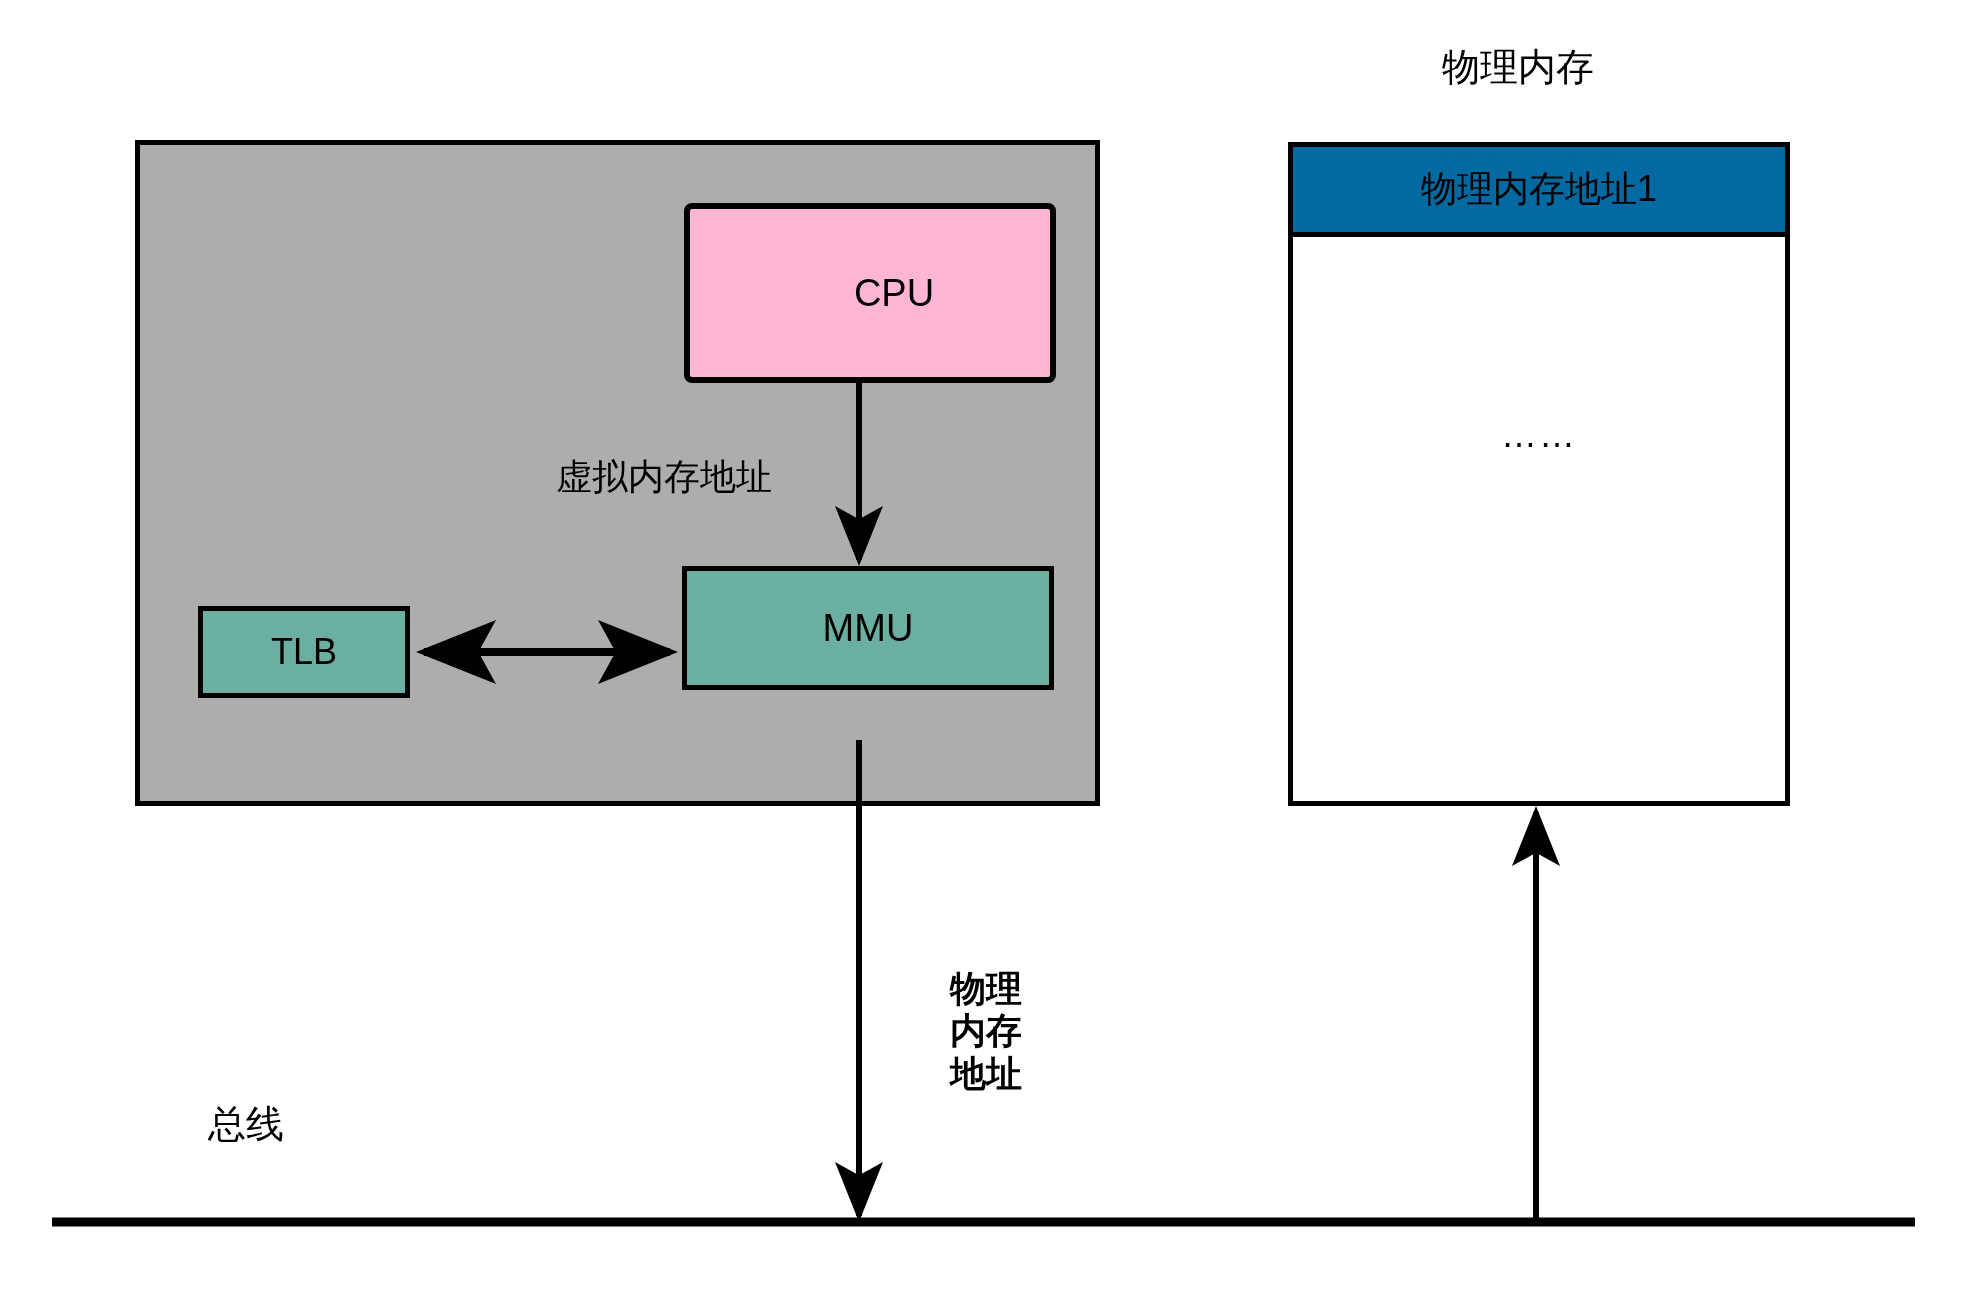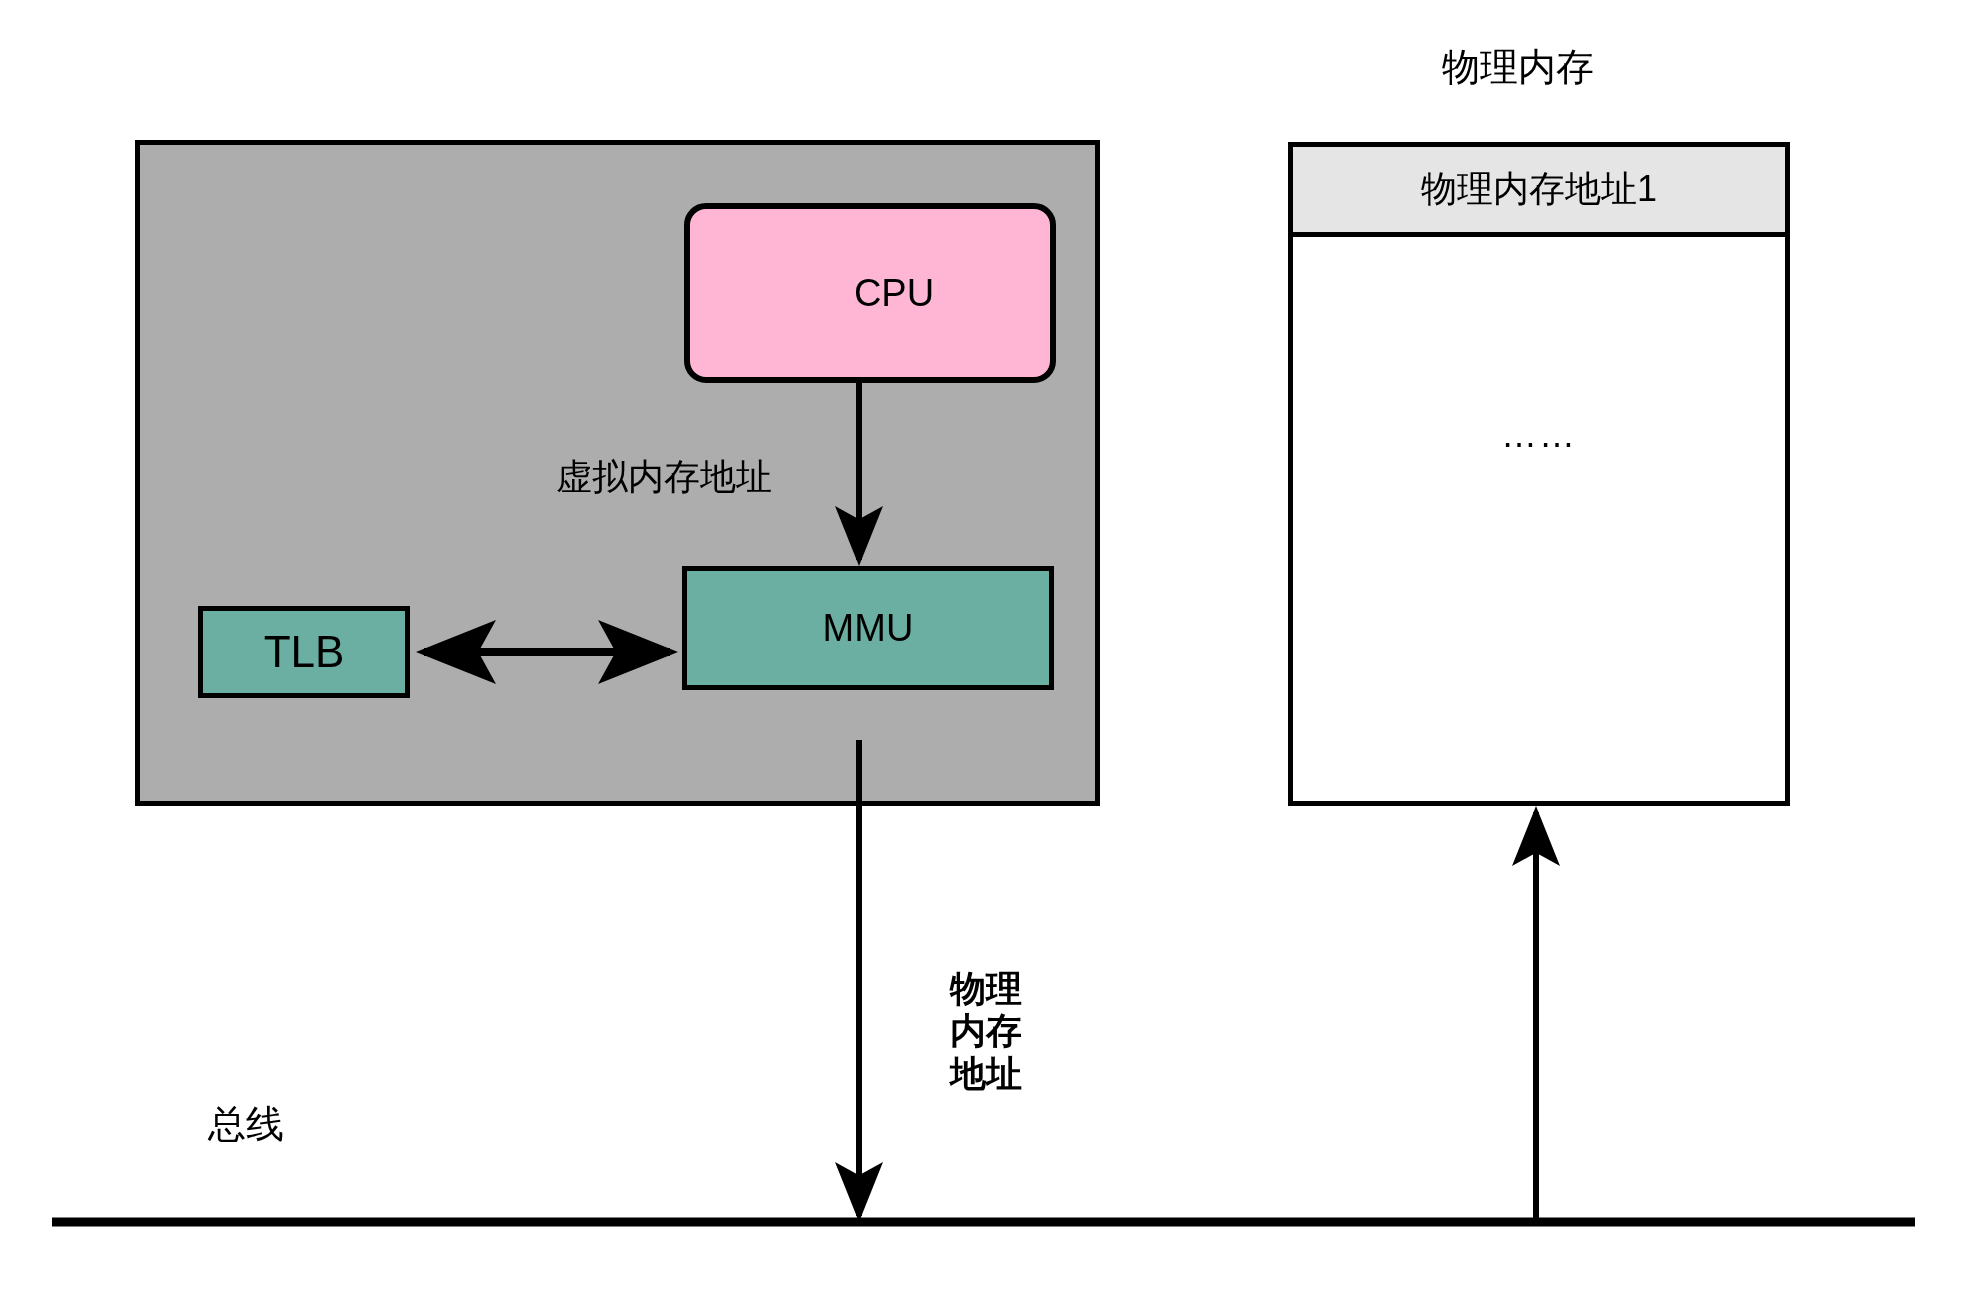--- a/index.html
+++ b/index.html
@@ -43,21 +43,21 @@
 
   
   #cpu-box {
     position: absolute;
     left: 684px;
     top: 203px;
     width: 372px;
     height: 180px;
     background: #FFB6D5;
     border: 6px solid #000000;
-    border-radius: 22px;
+    border-radius: 8px;
     box-sizing: border-box;
     display: flex;
     align-items: center;
     justify-content: center;
     padding-left: 48px;
   }
   #cpu-box .boxlabel { font-size: 38px; color: #000; }
 
   
   #mmu-box {
@@ -82,36 +82,36 @@
     top: 606px;
     width: 212px;
     height: 92px;
     background: #6BAFA2;
     border: 5px solid #000000;
     box-sizing: border-box;
     display: flex;
     align-items: center;
     justify-content: center;
   }
-  #tlb-box .boxlabel { font-size: 44px; color: #000; }
+  #tlb-box .boxlabel { font-size: 36px; color: #000; }
 
   
   #mem-box {
     position: absolute;
     left: 1288px;
     top: 142px;
     width: 502px;
     height: 664px;
     background: #ffffff;
     border: 5px solid #000000;
     box-sizing: border-box;
   }
   .mem-cell {
     height: 90px;
-    background: #e5e5e5;
+    background: #0369a1;
     border-bottom: 5px solid #000000;
     display: flex;
     align-items: center;
     justify-content: center;
     font-size: 36px;
     color: #000;
     box-sizing: border-box;
   }
   #mem-ellipsis {
     height: 395px;

